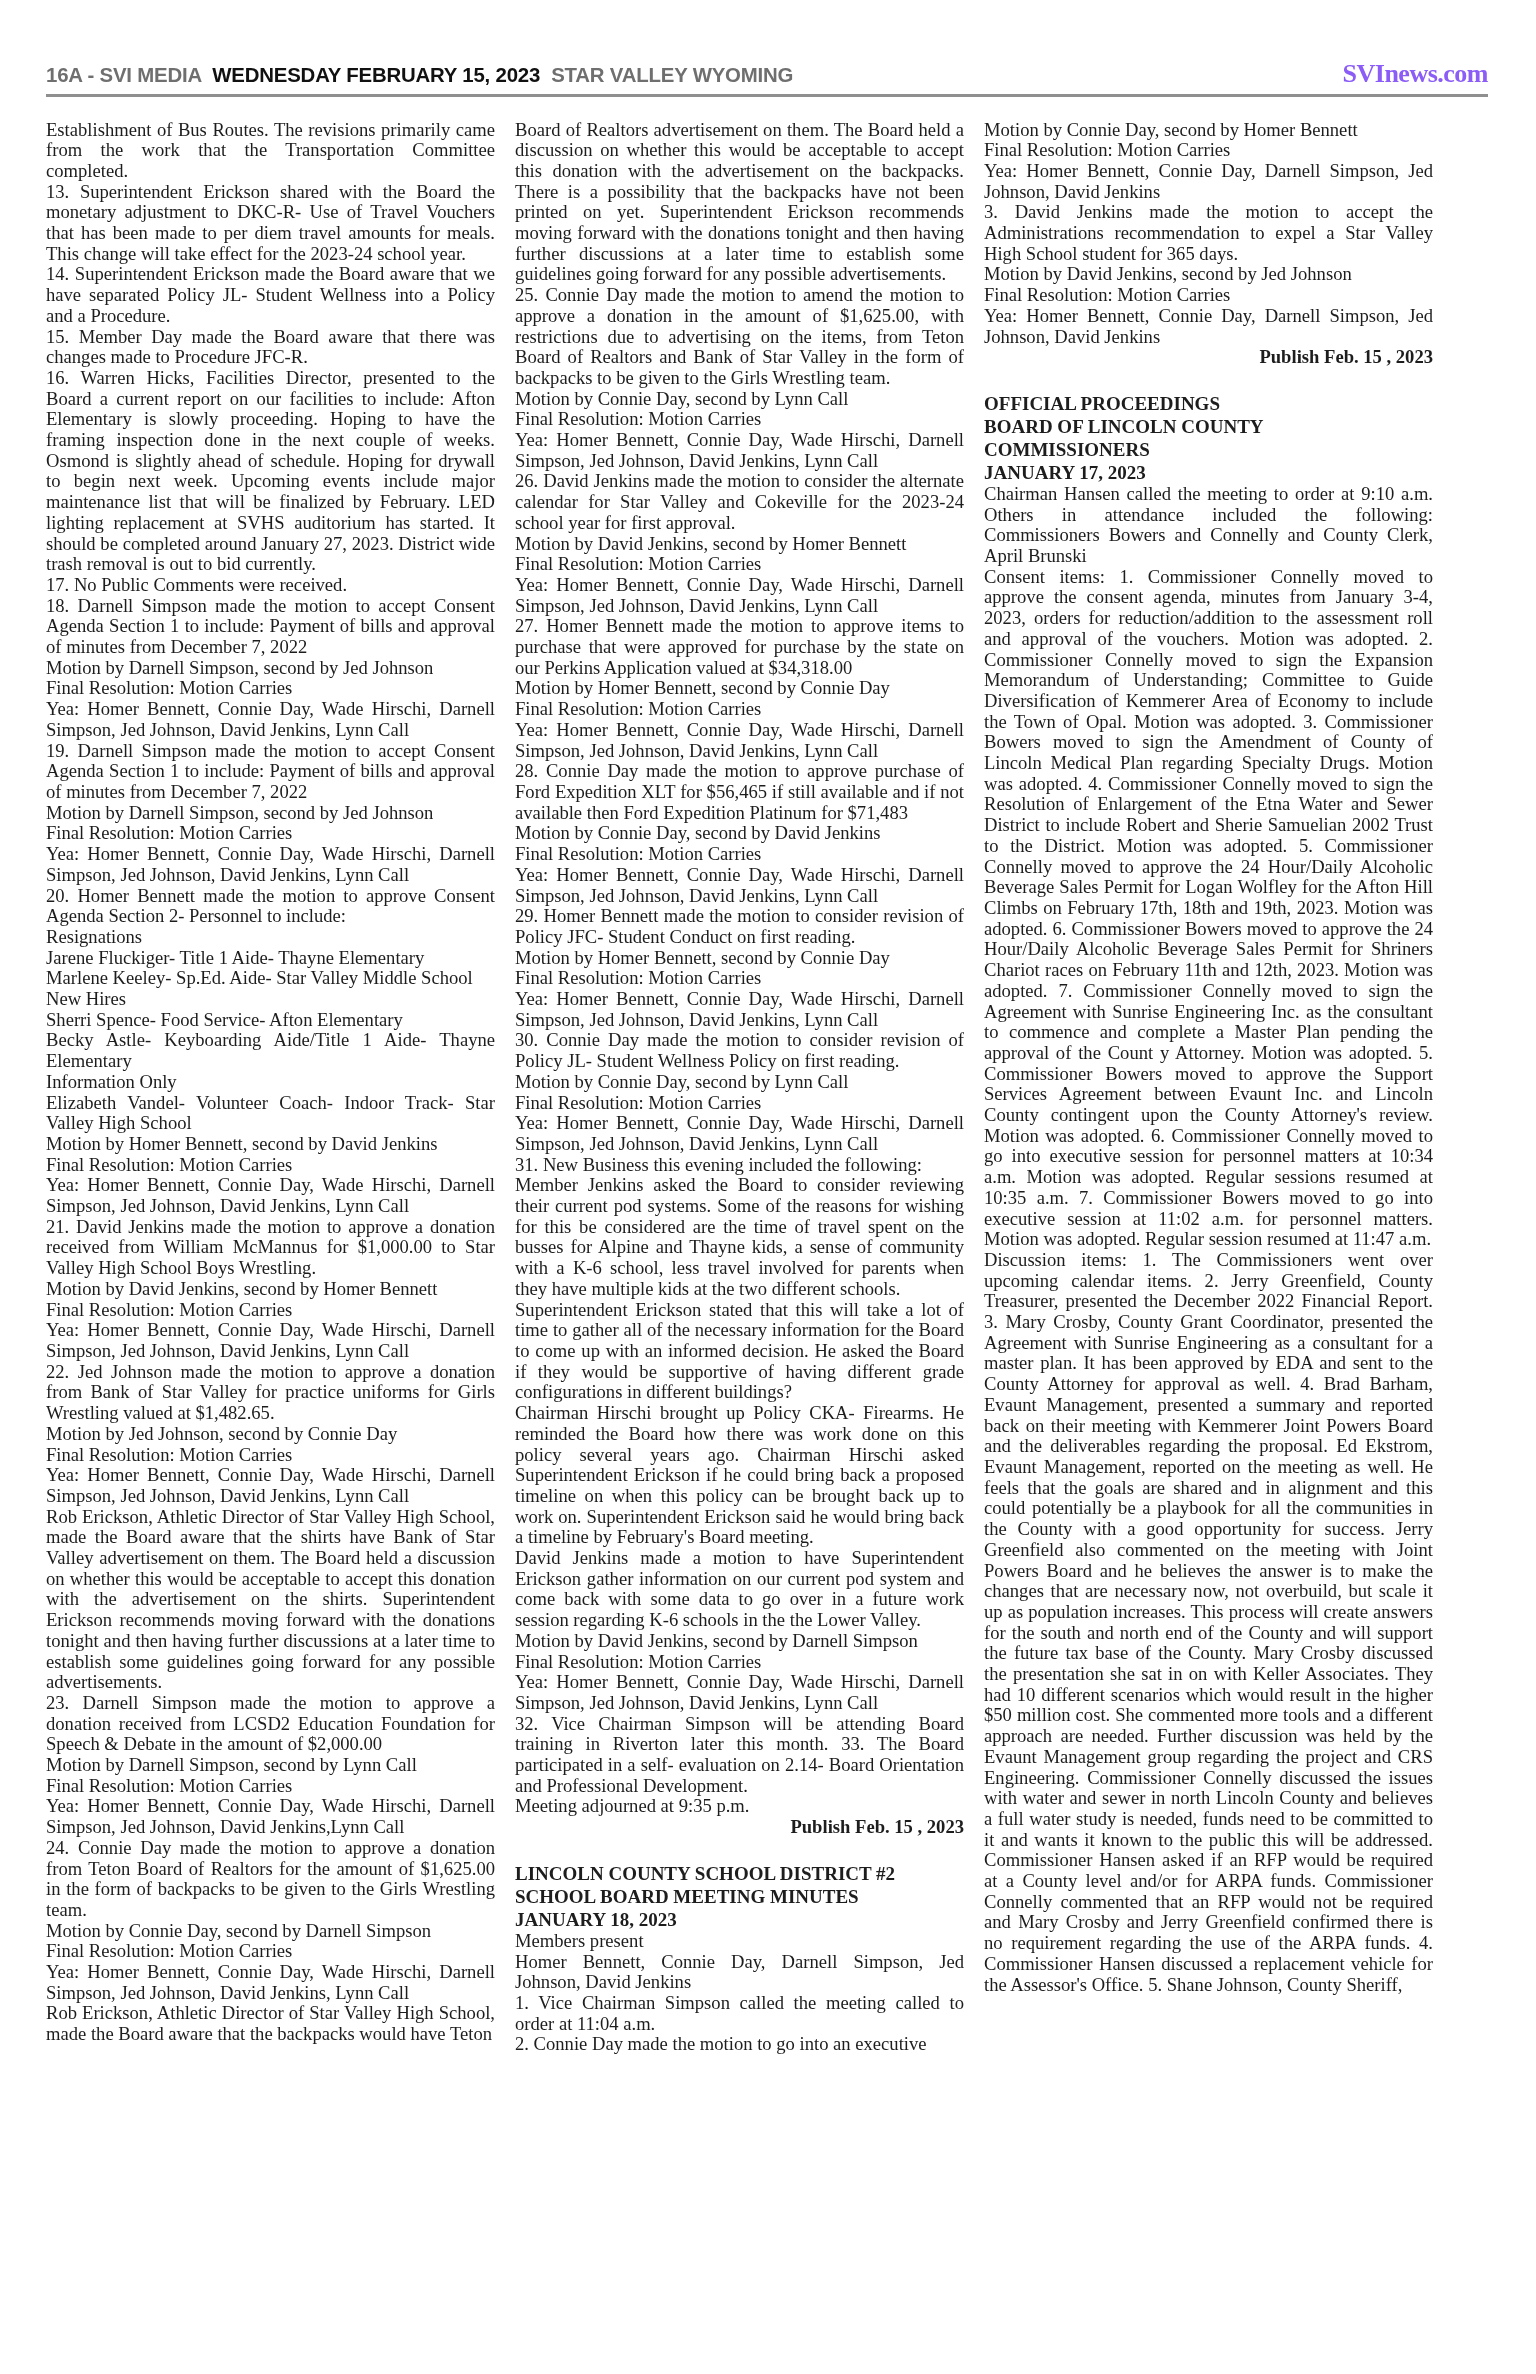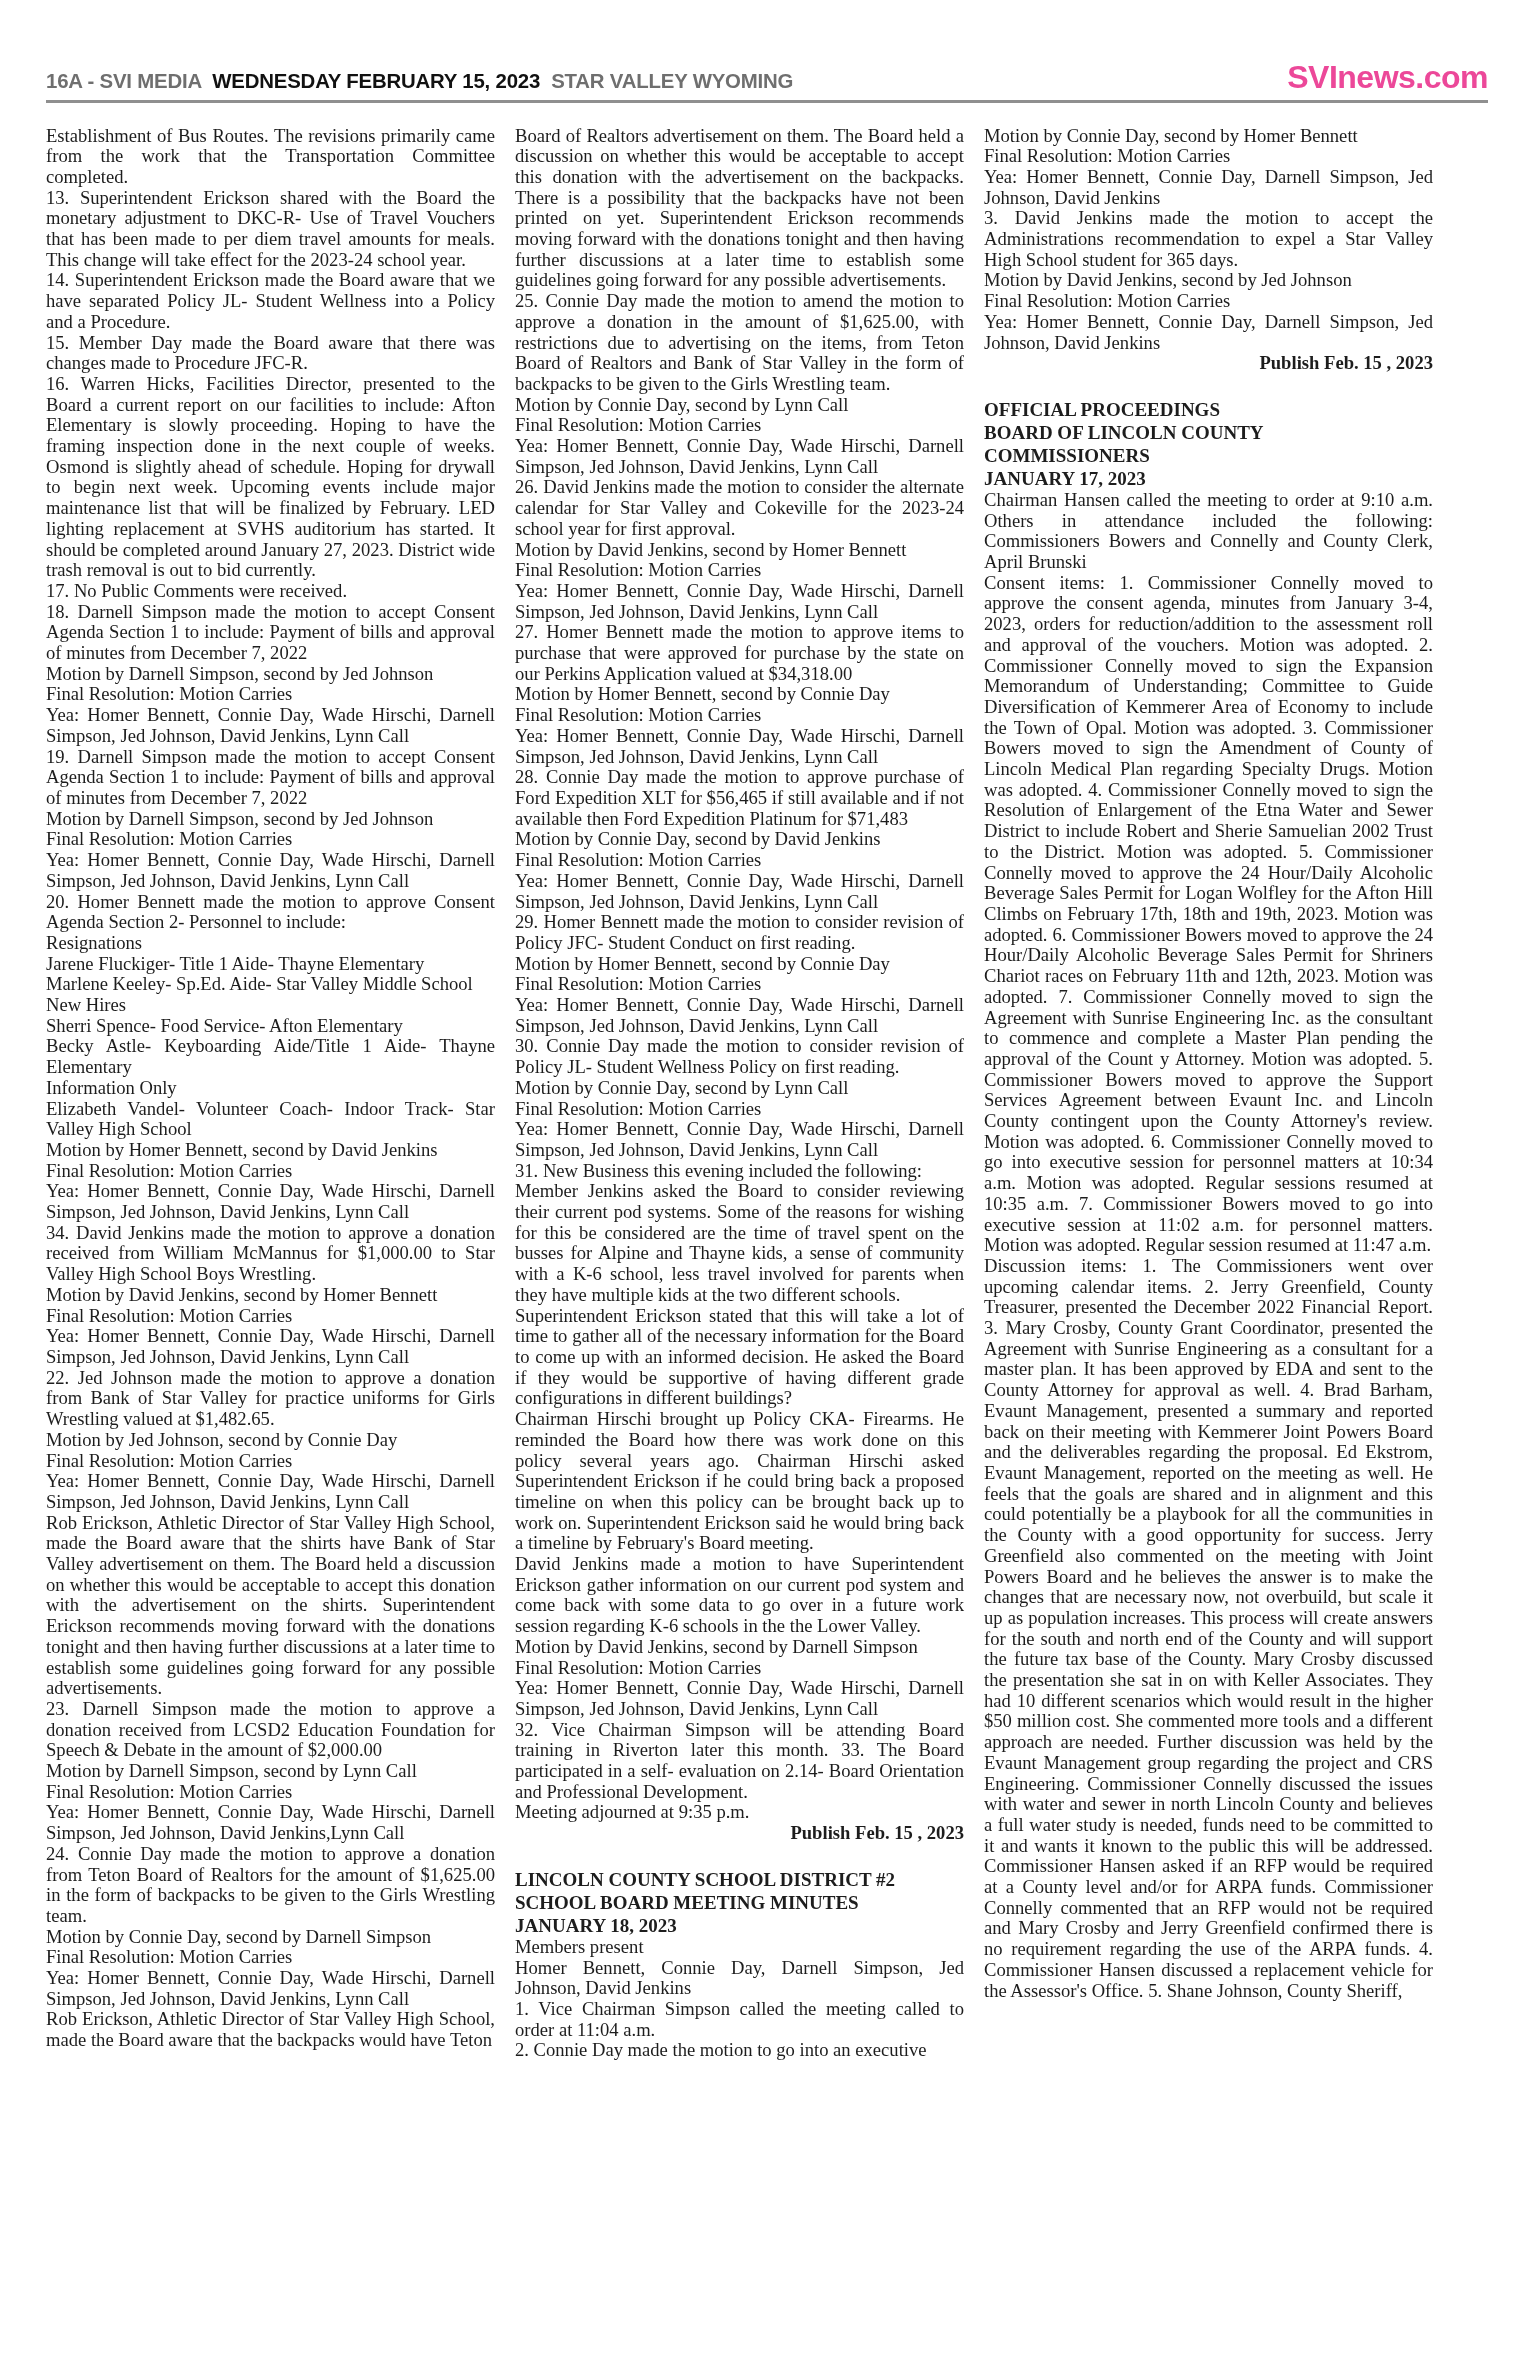--- a/index.html
+++ b/index.html
@@ -15,22 +15,22 @@
     padding: 61px 0 6.5px 0;
     border-bottom: 3.7px solid #8f8f8f;
   }
   .mast-left {
     font-family: "Liberation Sans", sans-serif;
     font-size: 20.4px; font-weight: 700; letter-spacing: -0.2px;
     color: #6f6f6f; text-transform: uppercase; white-space: nowrap;
   }
   .mast-left .date { color: #111111; margin: 0 5.6px; }
   .mast-right {
-    font-family: Liberation Sans, sans-serif;
-    font-size: 32px; font-weight: 800; color: #ec4899;
+    font-family: Liberation Serif, serif;
+    font-size: 26px; font-weight: 800; color: #8b5cf6;
     letter-spacing: -0.5px; line-height: 1;
   }
   .columns { display: flex; gap: 20px; margin-top: 23px; }
   .col {
     width: 449px; flex: 0 0 449px;
     font-size: 18.6px; line-height: 20.7px;
     text-align: justify;
   }
   .col p { margin: 0; }
   .col p.p { text-align: justify; }
@@ -74,21 +74,21 @@
         <p class="p">Jarene Fluckiger- Title 1 Aide- Thayne Elementary</p>
         <p class="p">Marlene Keeley- Sp.Ed. Aide- Star Valley Middle School</p>
         <p class="p">New Hires</p>
         <p class="p">Sherri Spence- Food Service- Afton Elementary</p>
         <p class="p">Becky Astle- Keyboarding Aide/Title 1 Aide- Thayne Elementary</p>
         <p class="p">Information Only</p>
         <p class="p">Elizabeth Vandel- Volunteer Coach- Indoor Track- Star Valley High School</p>
         <p class="p">Motion by Homer Bennett, second by David Jenkins</p>
         <p class="p">Final Resolution: Motion Carries</p>
         <p class="p">Yea: Homer Bennett, Connie Day, Wade Hirschi, Darnell Simpson, Jed Johnson, David Jenkins, Lynn Call</p>
-        <p class="p">34. David Jenkins made the motion to approve a donation received from William McMannus for $1,000.00 to Star Valley High School Boys Wrestling.</p>
+        <p class="p">21. David Jenkins made the motion to approve a donation received from William McMannus for $1,000.00 to Star Valley High School Boys Wrestling.</p>
         <p class="p">Motion by David Jenkins, second by Homer Bennett</p>
         <p class="p">Final Resolution: Motion Carries</p>
         <p class="p">Yea: Homer Bennett, Connie Day, Wade Hirschi, Darnell Simpson, Jed Johnson, David Jenkins, Lynn Call</p>
         <p class="p">22. Jed Johnson made the motion to approve a donation from Bank of Star Valley for practice uniforms for Girls Wrestling valued at $1,482.65.</p>
         <p class="p">Motion by Jed Johnson, second by Connie Day</p>
         <p class="p">Final Resolution: Motion Carries</p>
         <p class="p">Yea: Homer Bennett, Connie Day, Wade Hirschi, Darnell Simpson, Jed Johnson, David Jenkins, Lynn Call</p>
         <p class="p">Rob Erickson, Athletic Director of Star Valley High School, made the Board aware that the shirts have Bank of Star Valley advertisement on them. The Board held a discussion on whether this would be acceptable to accept this donation with the advertisement on the shirts. Superintendent Erickson recommends moving forward with the donations tonight and then having further discussions at a later time to establish some guidelines going forward for any possible advertisements.</p>
         <p class="p">23. Darnell Simpson made the motion to approve a donation received from LCSD2 Education Foundation for Speech &amp; Debate in the amount of $2,000.00</p>
         <p class="p">Motion by Darnell Simpson, second by Lynn Call</p>

